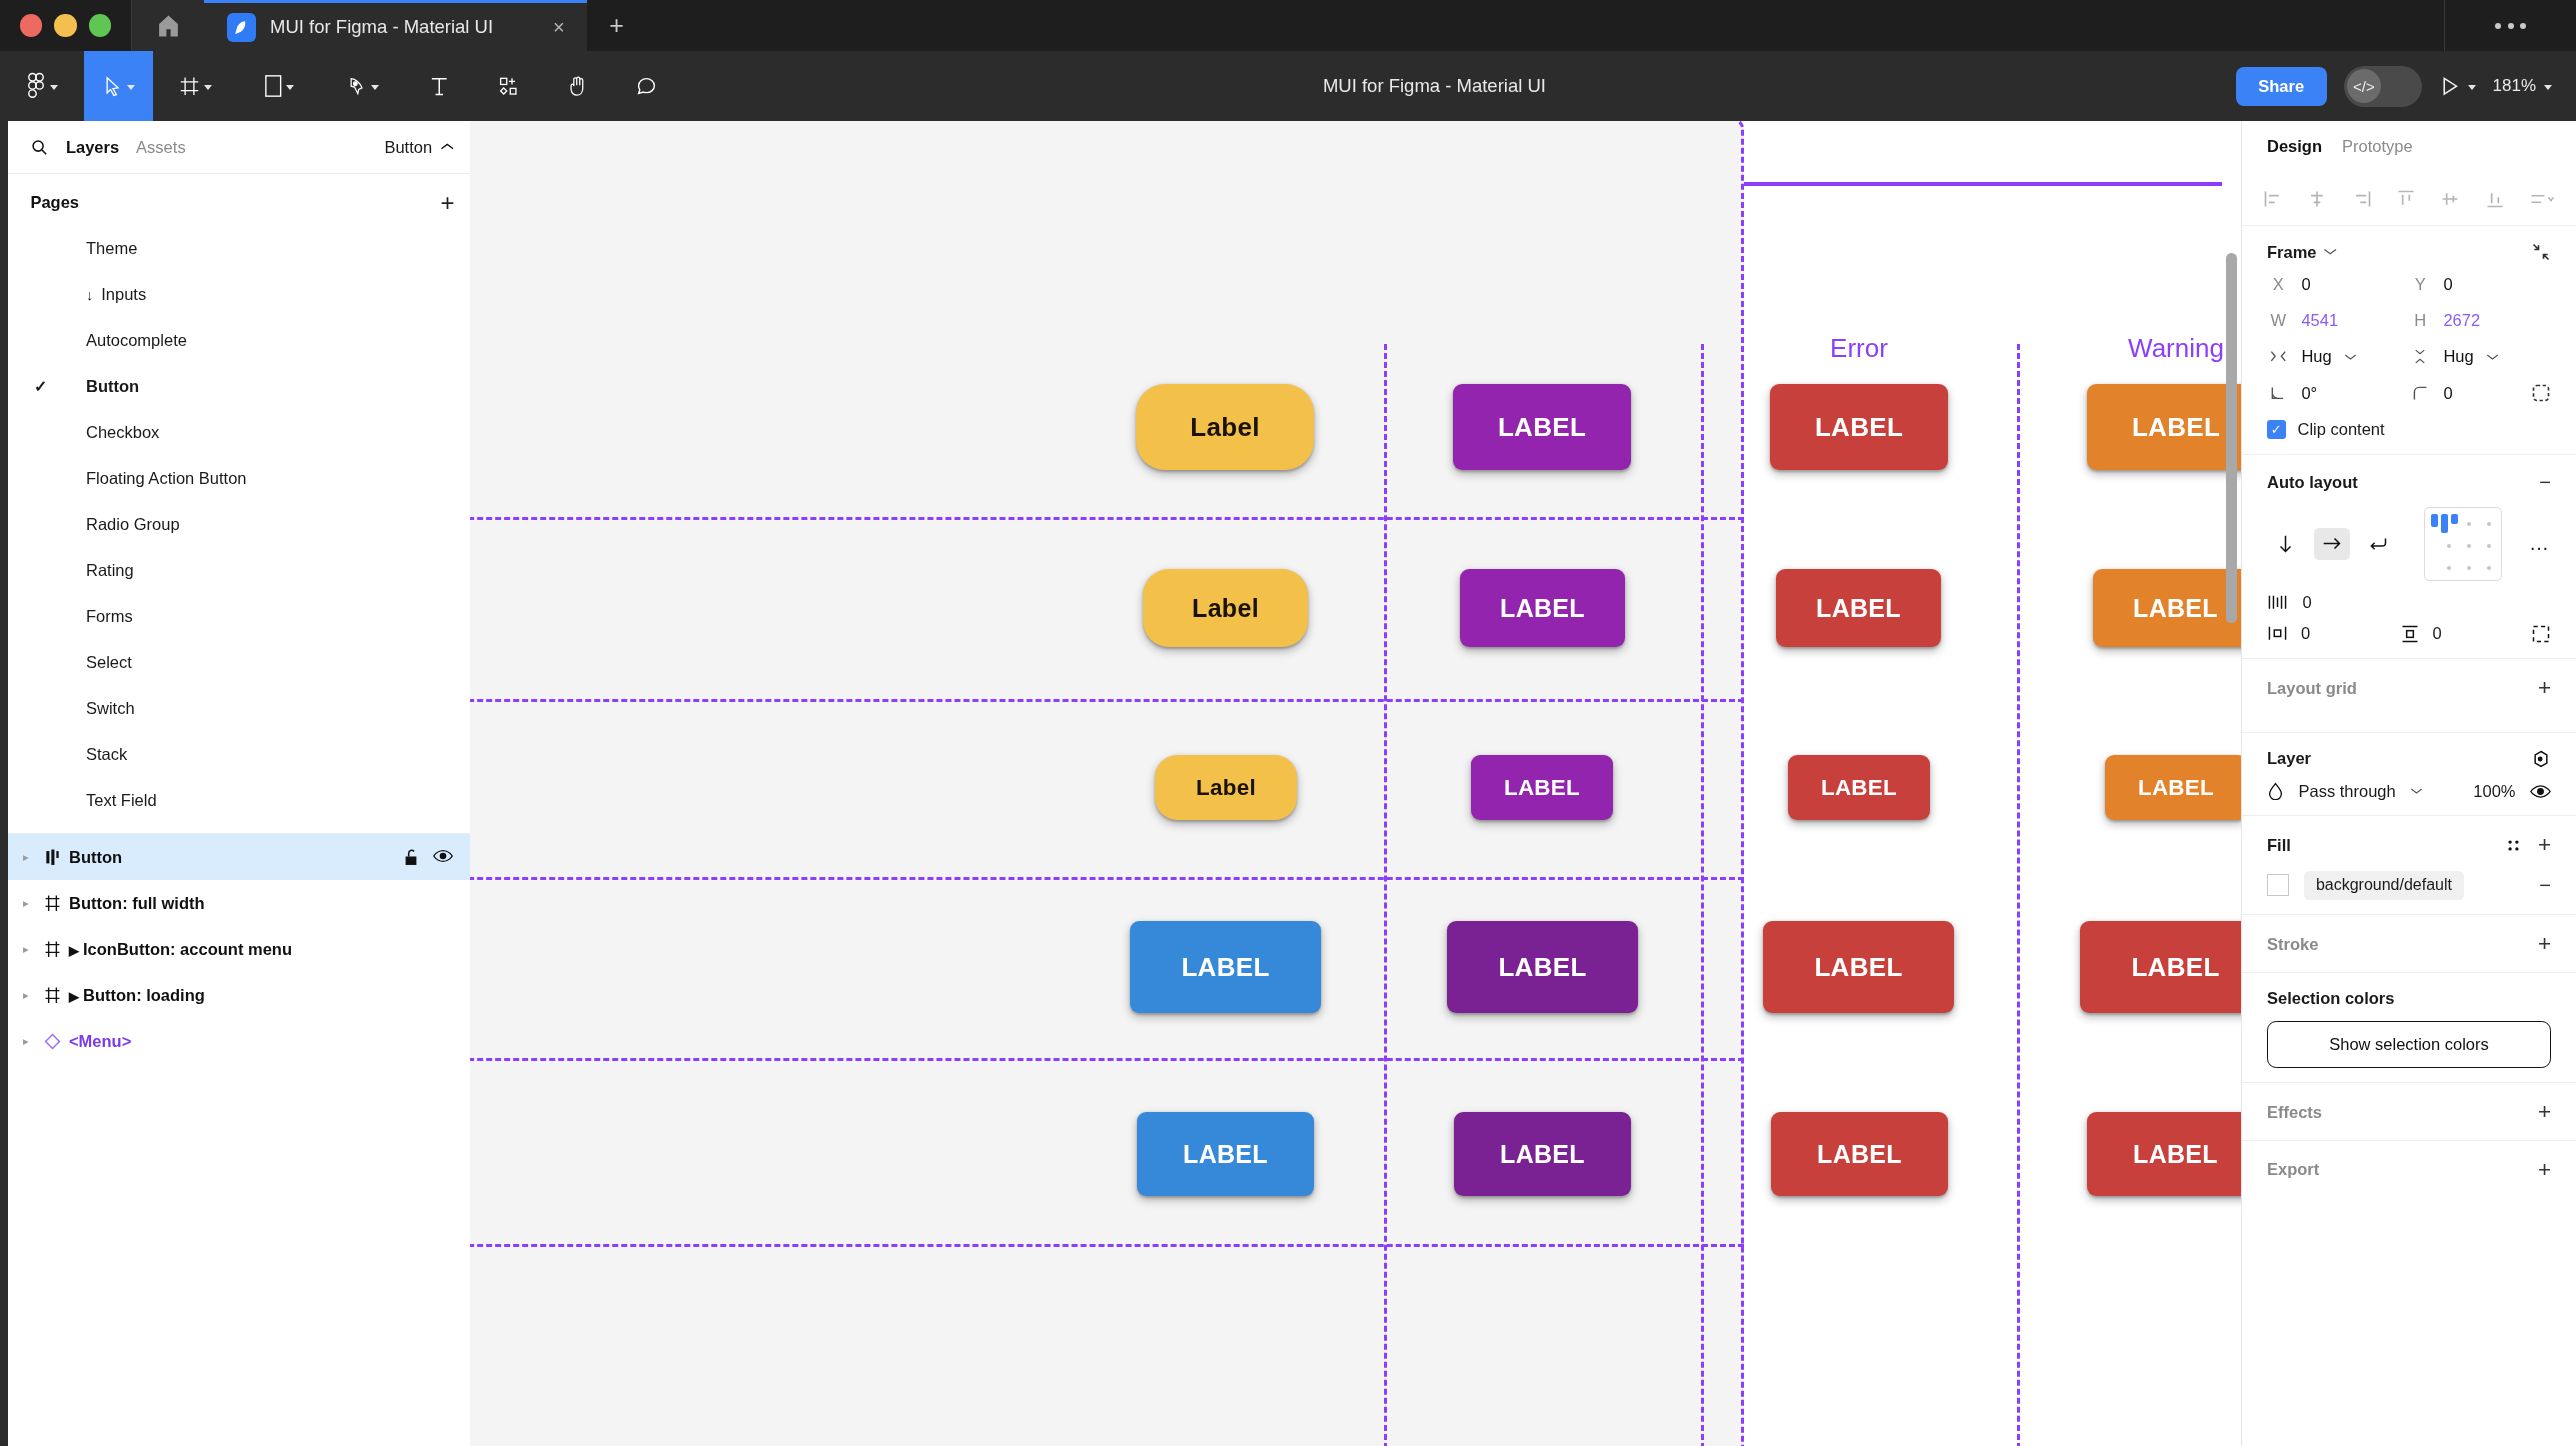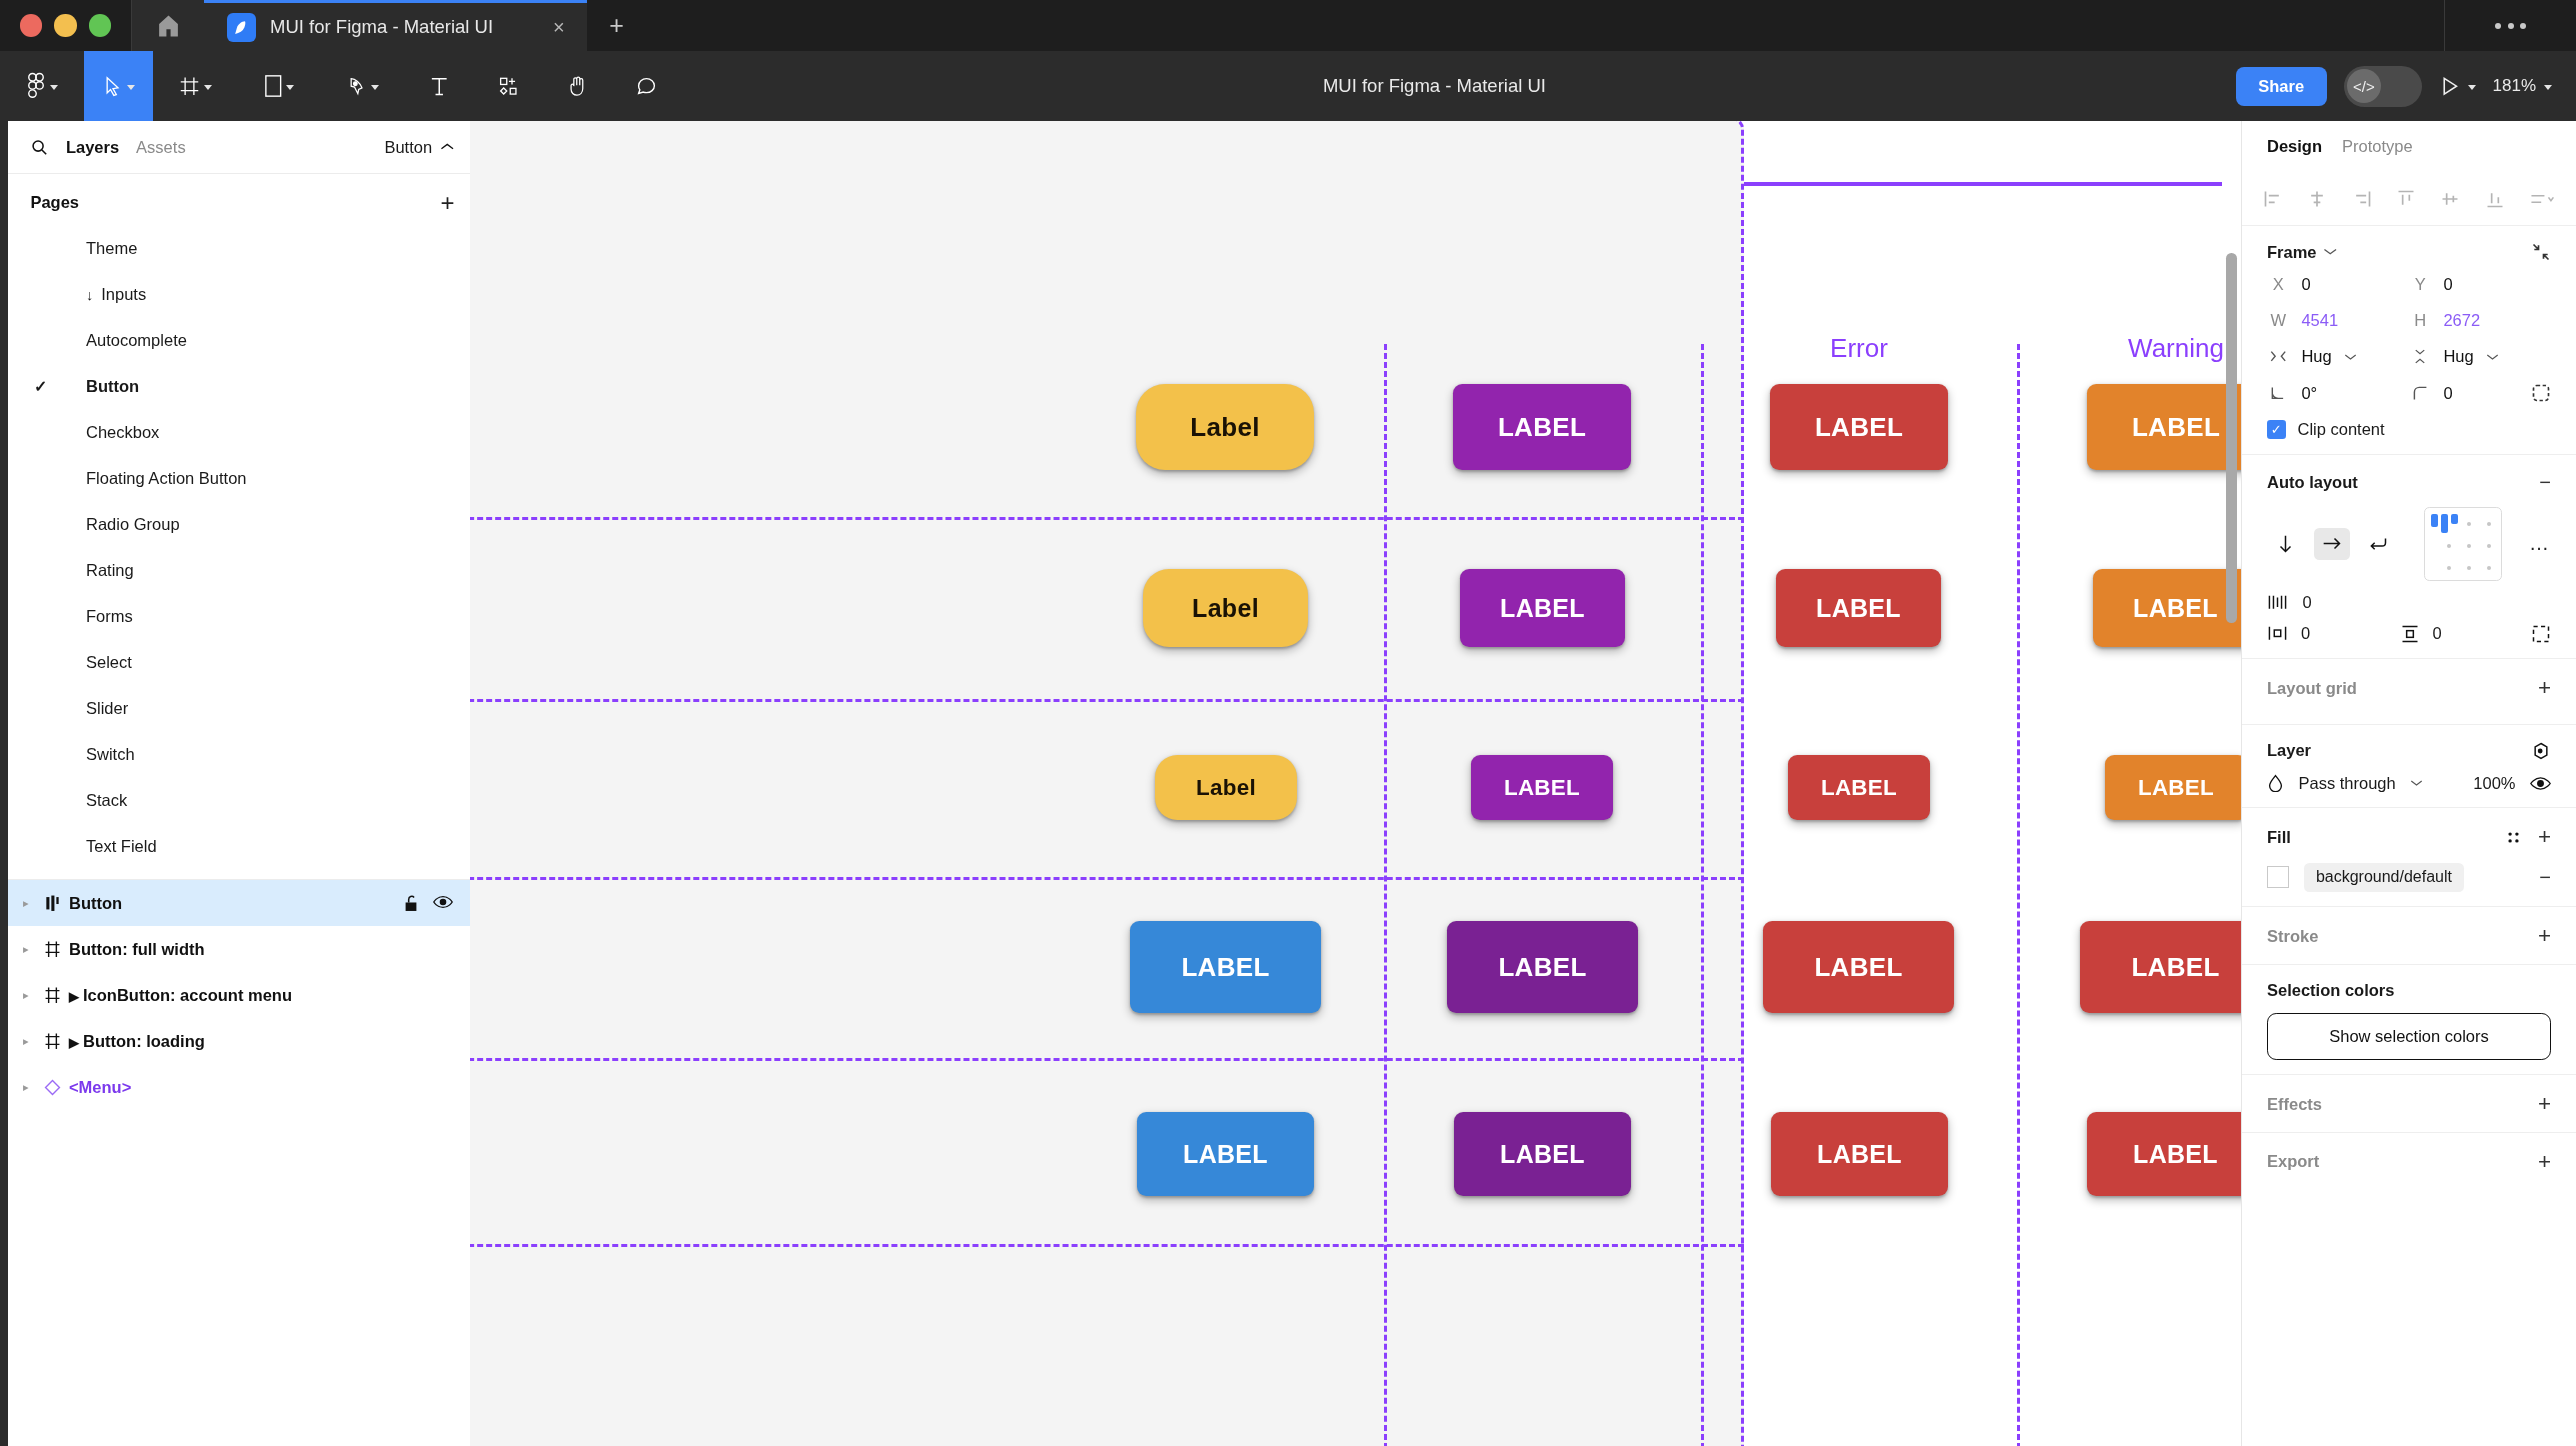--- a/index.html
+++ b/index.html
@@ -374,23 +374,20 @@
       <div class="page-row indent">
         <span>Rating</span>
       </div>
       <div class="page-row indent">
         <span>Forms</span>
       </div>
       <div class="page-row indent">
         <span>Select</span>
       </div>
       <div class="page-row indent">
-        <span>Slider</span>
-      </div>
-      <div class="page-row indent">
         <span>Switch</span>
       </div>
       <div class="page-row indent">
         <span>Stack</span>
       </div>
       <div class="page-row indent">
         <span>Text Field</span>
       </div>
     </div>
   <div class="lp-sep"></div>
@@ -708,21 +705,21 @@
       </span>
       <span>
         <svg width="20" height="20" viewBox="0 0 24 24" fill="none" stroke="#111" stroke-width="1.8" stroke-dasharray="5 4">
             <rect x="3" y="3" width="18" height="18"></rect>
           </svg>
       </span>
     </div>
   </div>
 
   <div class="rp-sec">
-    <div class="rp-sec-head" style="margin-bottom:8px">
+    <div class="rp-sec-head" style="margin-bottom:16px">
       <span class="t muted">Layout grid</span>
       <span class="r plus">+</span>
     </div>
   </div>
 
   <div class="rp-sec">
     <div class="rp-sec-head">
       <span class="t">Layer</span>
       <span class="r">
         <svg width="20" height="20" viewBox="0 0 24 24" fill="none" stroke="#111" stroke-width="1.8">

